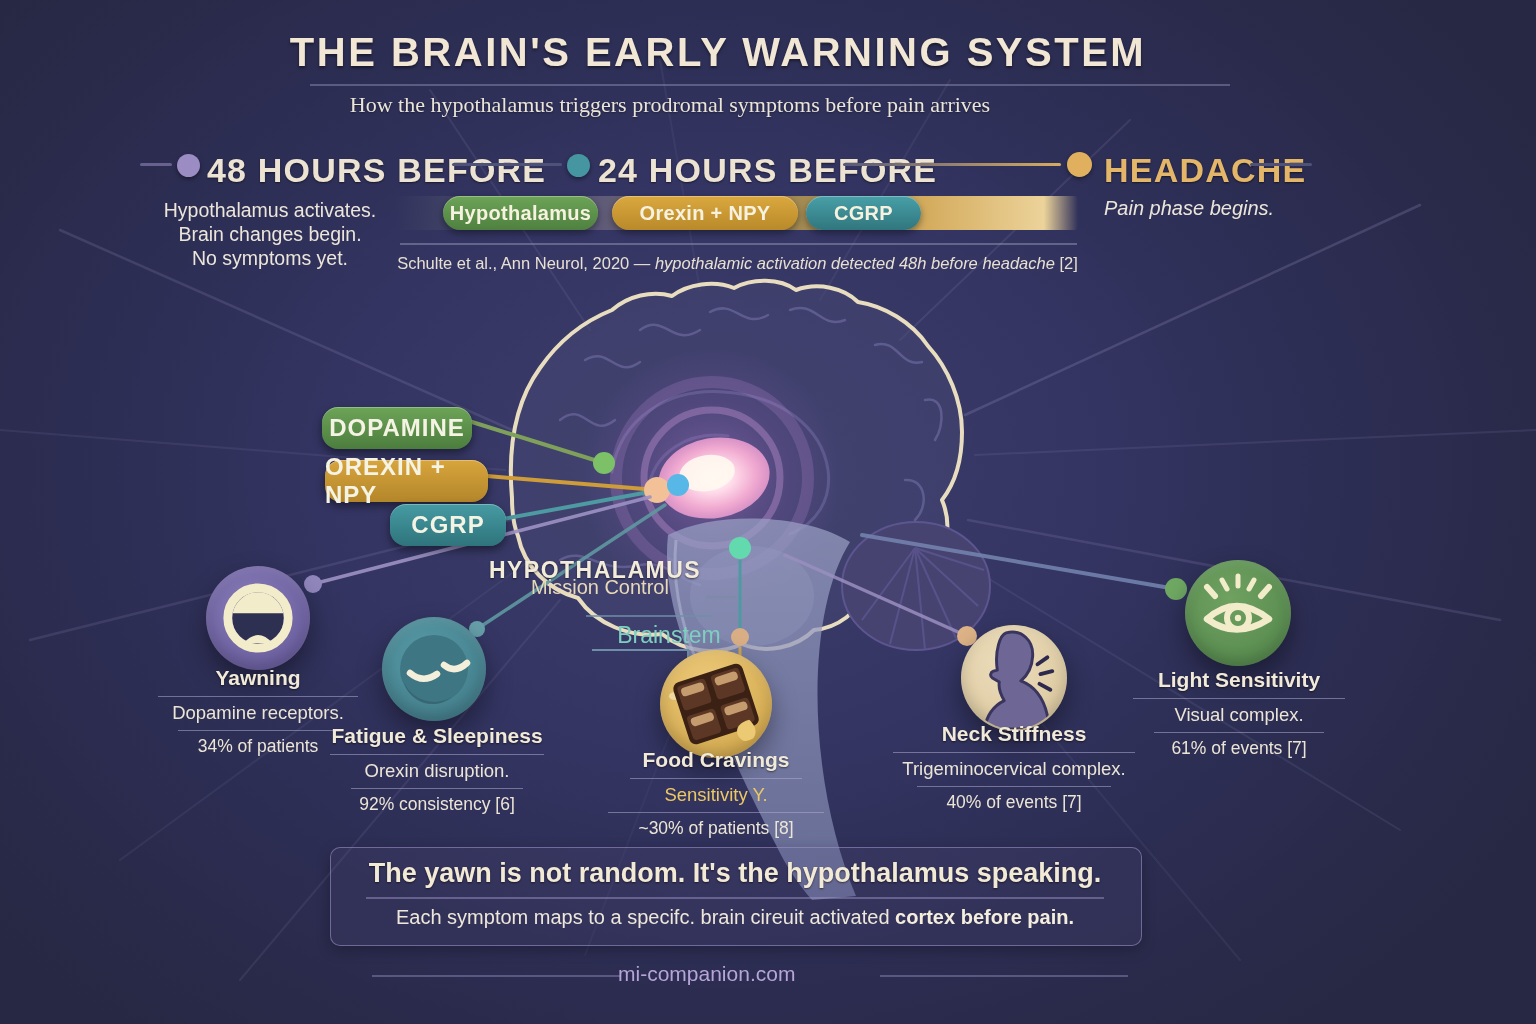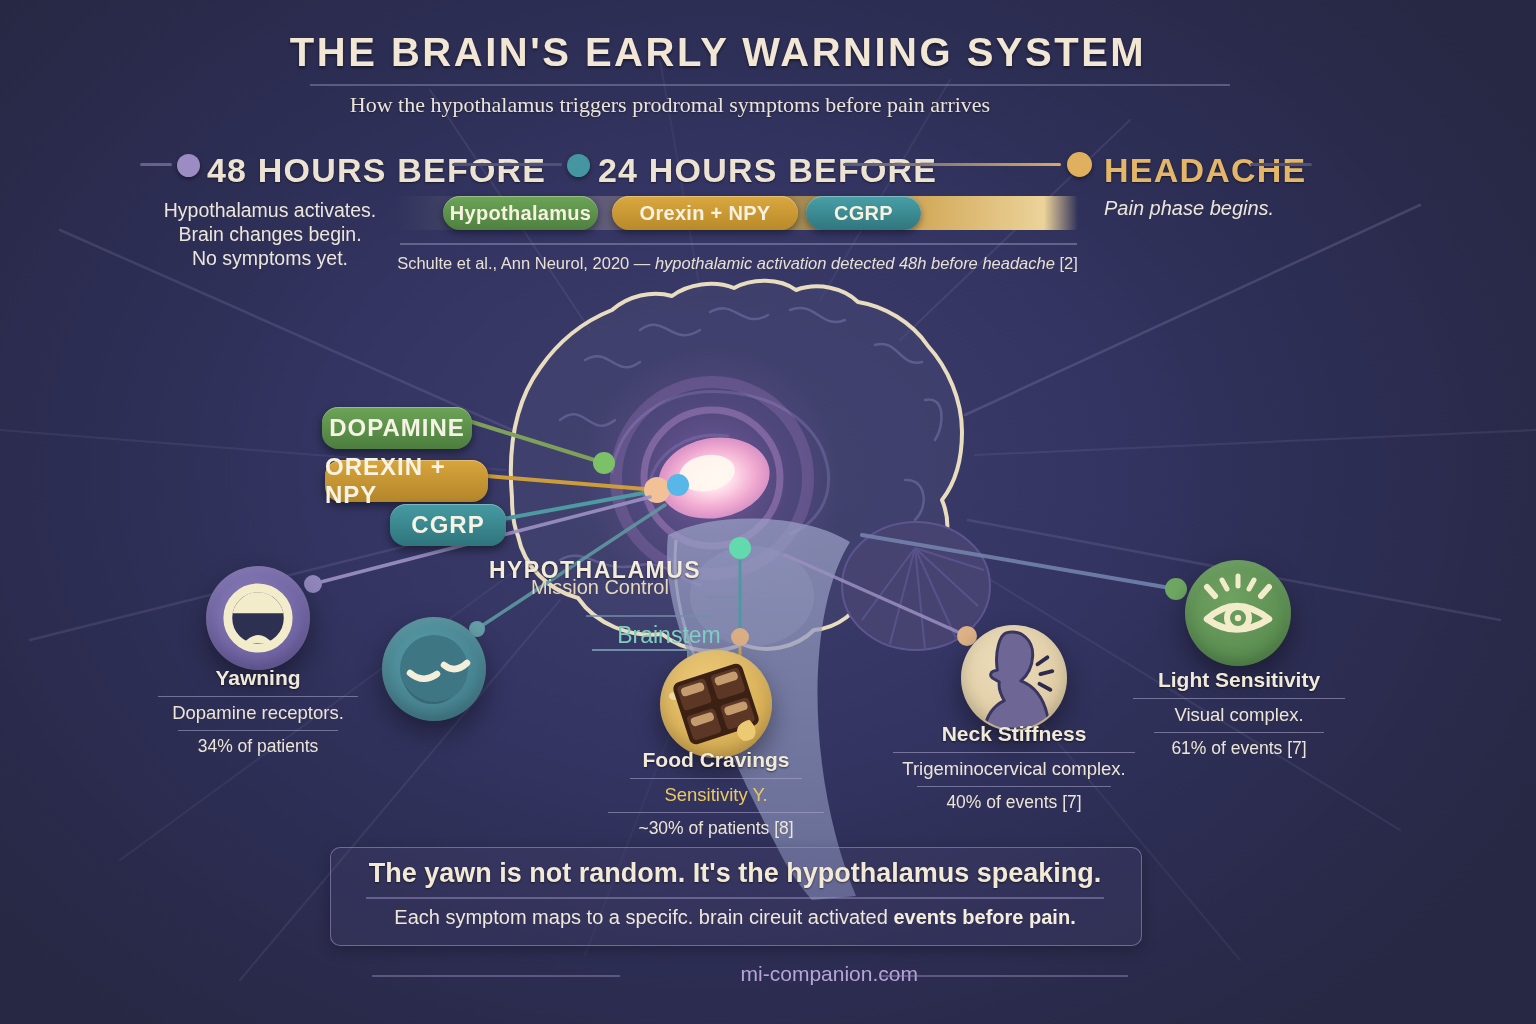--- a/index.html
+++ b/index.html
@@ -96,21 +96,21 @@
     border-radius:10px;background:rgba(84,80,130,.16);box-shadow:0 4px 14px rgba(0,0,0,.25);}
   .q-head{left:330px;top:858px;width:810px;text-align:center;font-size:27px;font-weight:bold;color:#f3ead6;
     text-shadow:0 1px 2px rgba(0,0,0,.5);}
   .q-rule{left:366px;top:897px;width:738px;height:1.5px;background:rgba(164,152,205,.45);}
   .q-body{left:340px;top:906px;width:790px;text-align:center;font-size:20px;color:#eee7da;}
   .q-body b{color:#f5eedd;}
 
   
   .f-line{top:975px;height:1.5px;background:rgba(150,140,190,.45);}
   .fl-l{left:372px;width:248px;} .fl-r{left:880px;width:248px;}
-  .f-url{left:618px;top:962px;width:300px;text-align:right;font-size:21px;color:#b7a5da;text-decoration:none;}
+  .f-url{left:618px;top:962px;width:300px;text-align:left;font-size:21px;color:#b7a5da;text-decoration:none;}
 </style>
 </head>
 <body>
 
 <div class="canvas">
 
   <svg class="art" viewBox="0 0 1536 1024">
     <defs>
       <radialGradient id="glowOuter">
         <stop offset="0%" stop-color="rgba(205,135,220,0.42)"></stop>
@@ -333,20 +333,27 @@
     </svg>
   </div>
 
   <div class="abs sym s-yawn">
     <span class="nm">Yawning</span>
     <div class="rule r-100"></div>
     <span class="mech">Dopamine receptors.</span>
     <div class="rule r-80"></div>
     <span class="stat">34% of patients</span>
   </div>
+  <div class="abs sym s-fatig">
+    <span class="nm">Fatigue &amp; Sleepiness</span>
+    <div class="rule r-100"></div>
+    <span class="mech">Orexin disruption.</span>
+    <div class="rule r-80"></div>
+    <span class="stat">92% consistency [6]</span>
+  </div>
   <div class="abs sym s-food">
     <span class="nm">Food Cravings</span>
     <div class="rule r-80"></div>
     <span class="mech">Sensitivity Y.</span>
     <div class="rule r-100"></div>
     <span class="stat">~30% of patients [8]</span>
   </div>
   <div class="abs sym s-neck">
     <span class="nm">Neck Stiffness</span>
     <div class="rule r-100"></div>
@@ -359,20 +366,20 @@
     <div class="rule r-100"></div>
     <span class="mech">Visual complex.</span>
     <div class="rule r-80"></div>
     <span class="stat">61% of events [7]</span>
   </div>
 
   <div class="abs quote"></div>
   <div class="abs q-head">The yawn is not random. It's the hypothalamus speaking.</div>
   <div class="abs q-rule"></div>
   <div class="abs q-body">
-    <span>Each symptom maps to a specifc. brain cireuit activated </span><b>events before pain.</b>
+    <span>Each symptom maps to a specifc. brain cireuit activated </span><b>cortex before pain.</b>
   </div>
 
   <div class="abs f-line fl-l"></div>
   <a href="#" class="abs f-url">mi-companion.com</a>
   <div class="abs f-line fl-r"></div>
 
 </div>
 
 </body></html>

